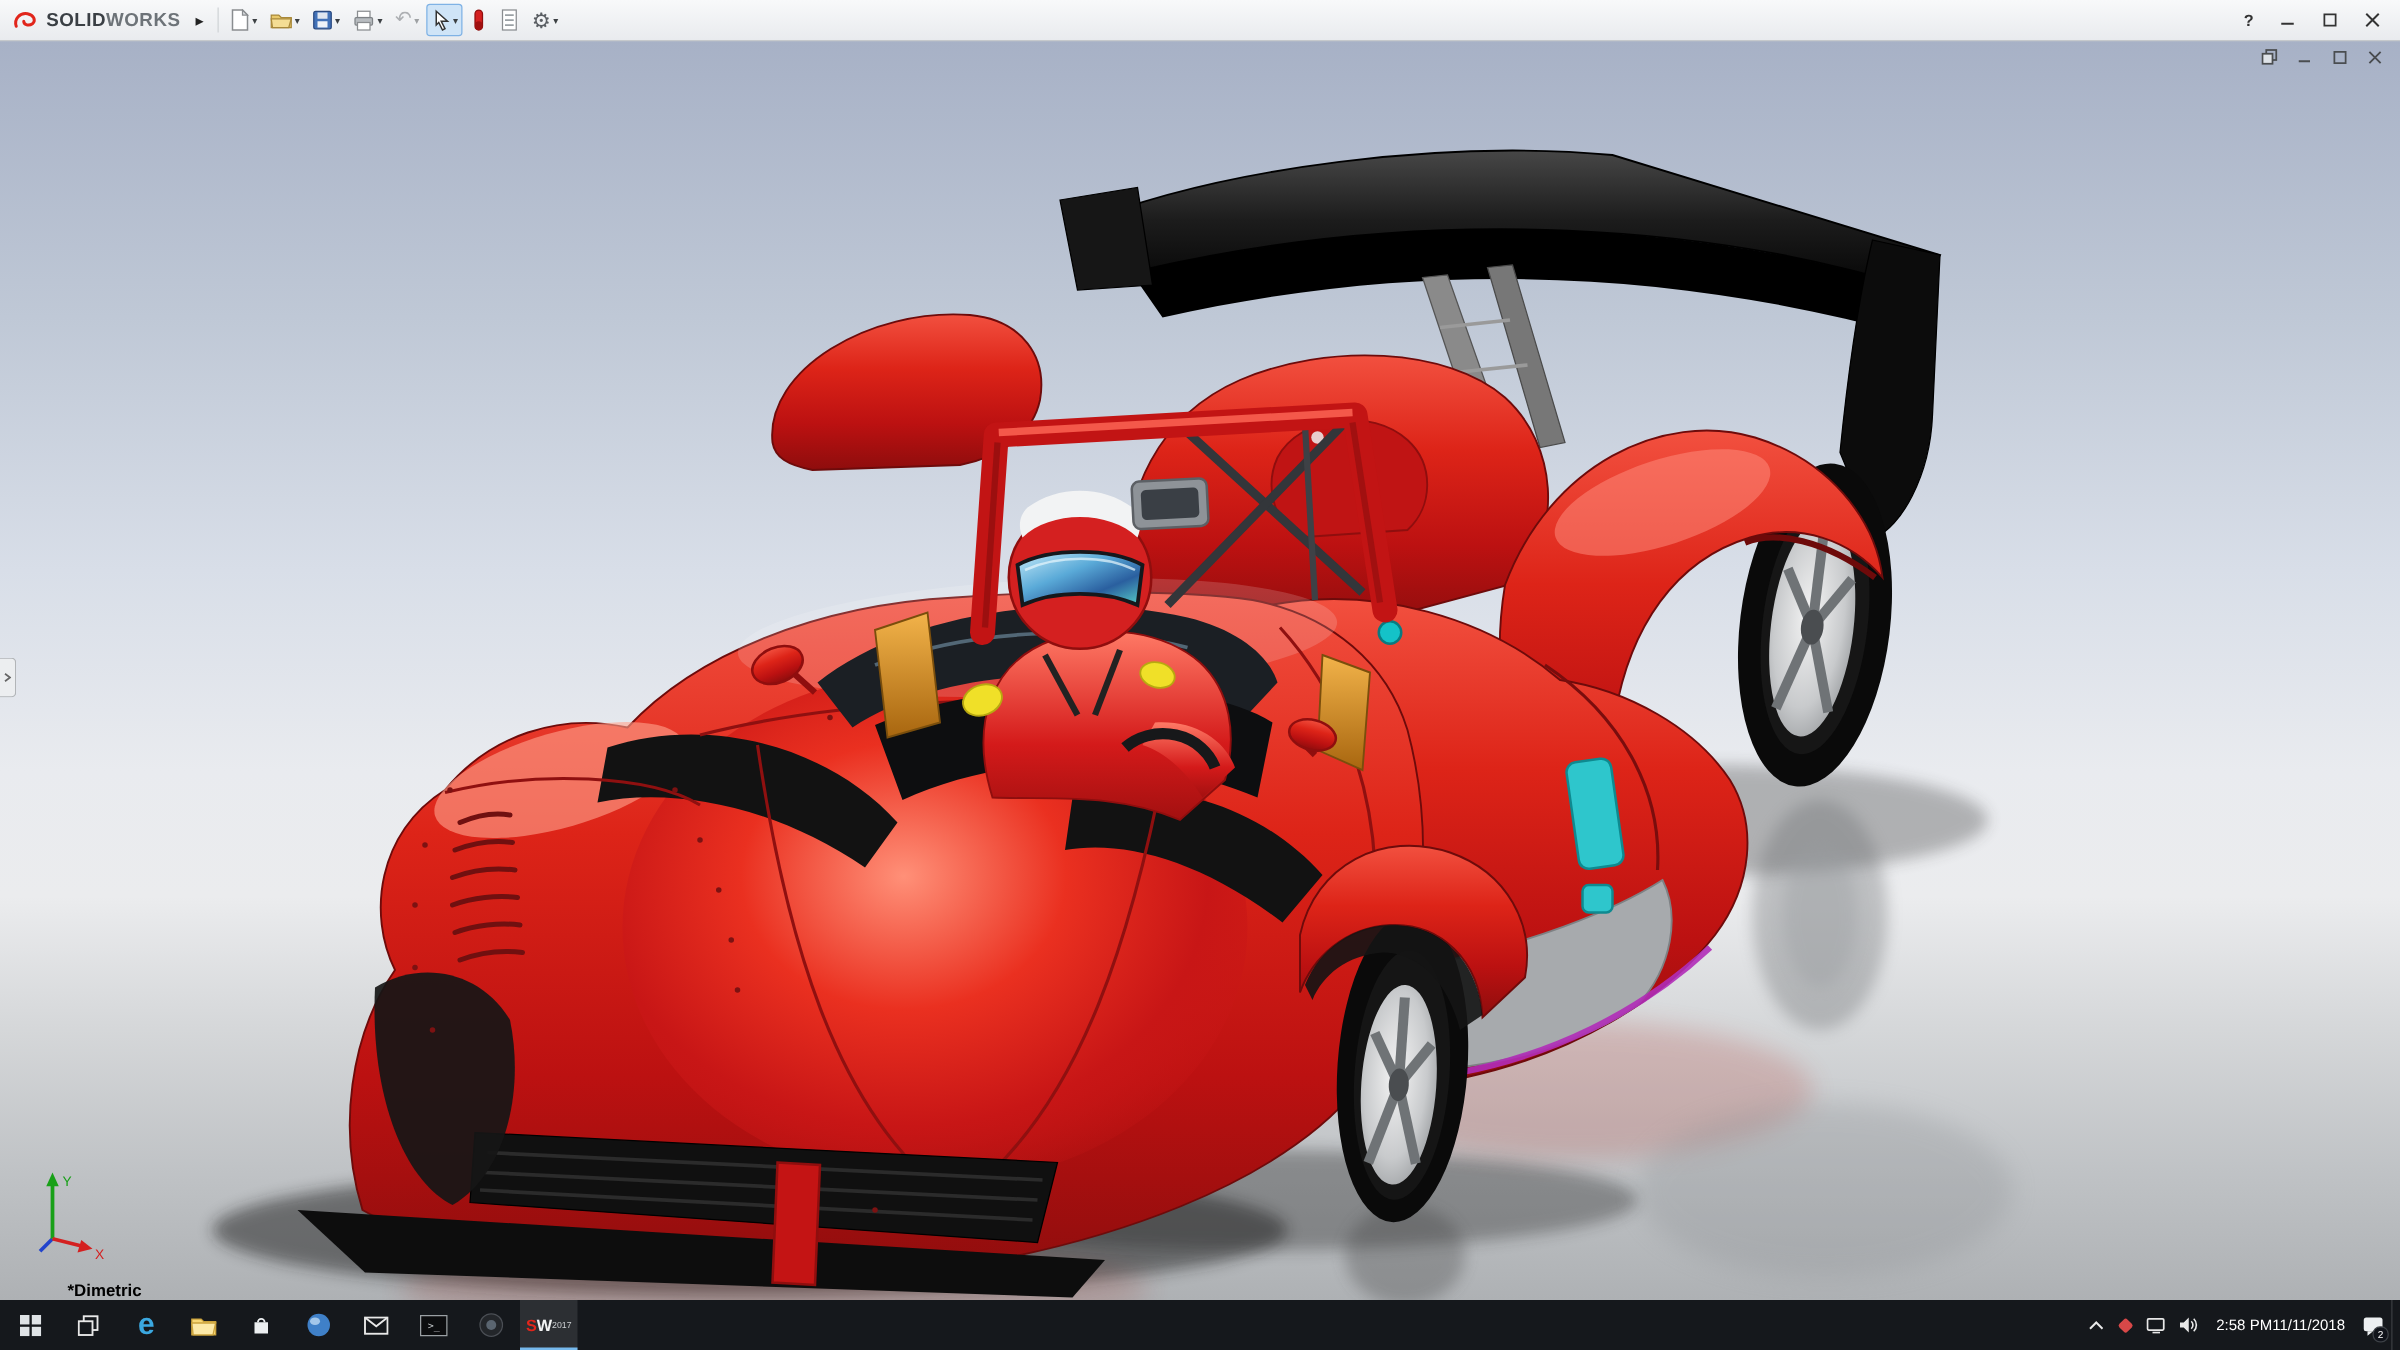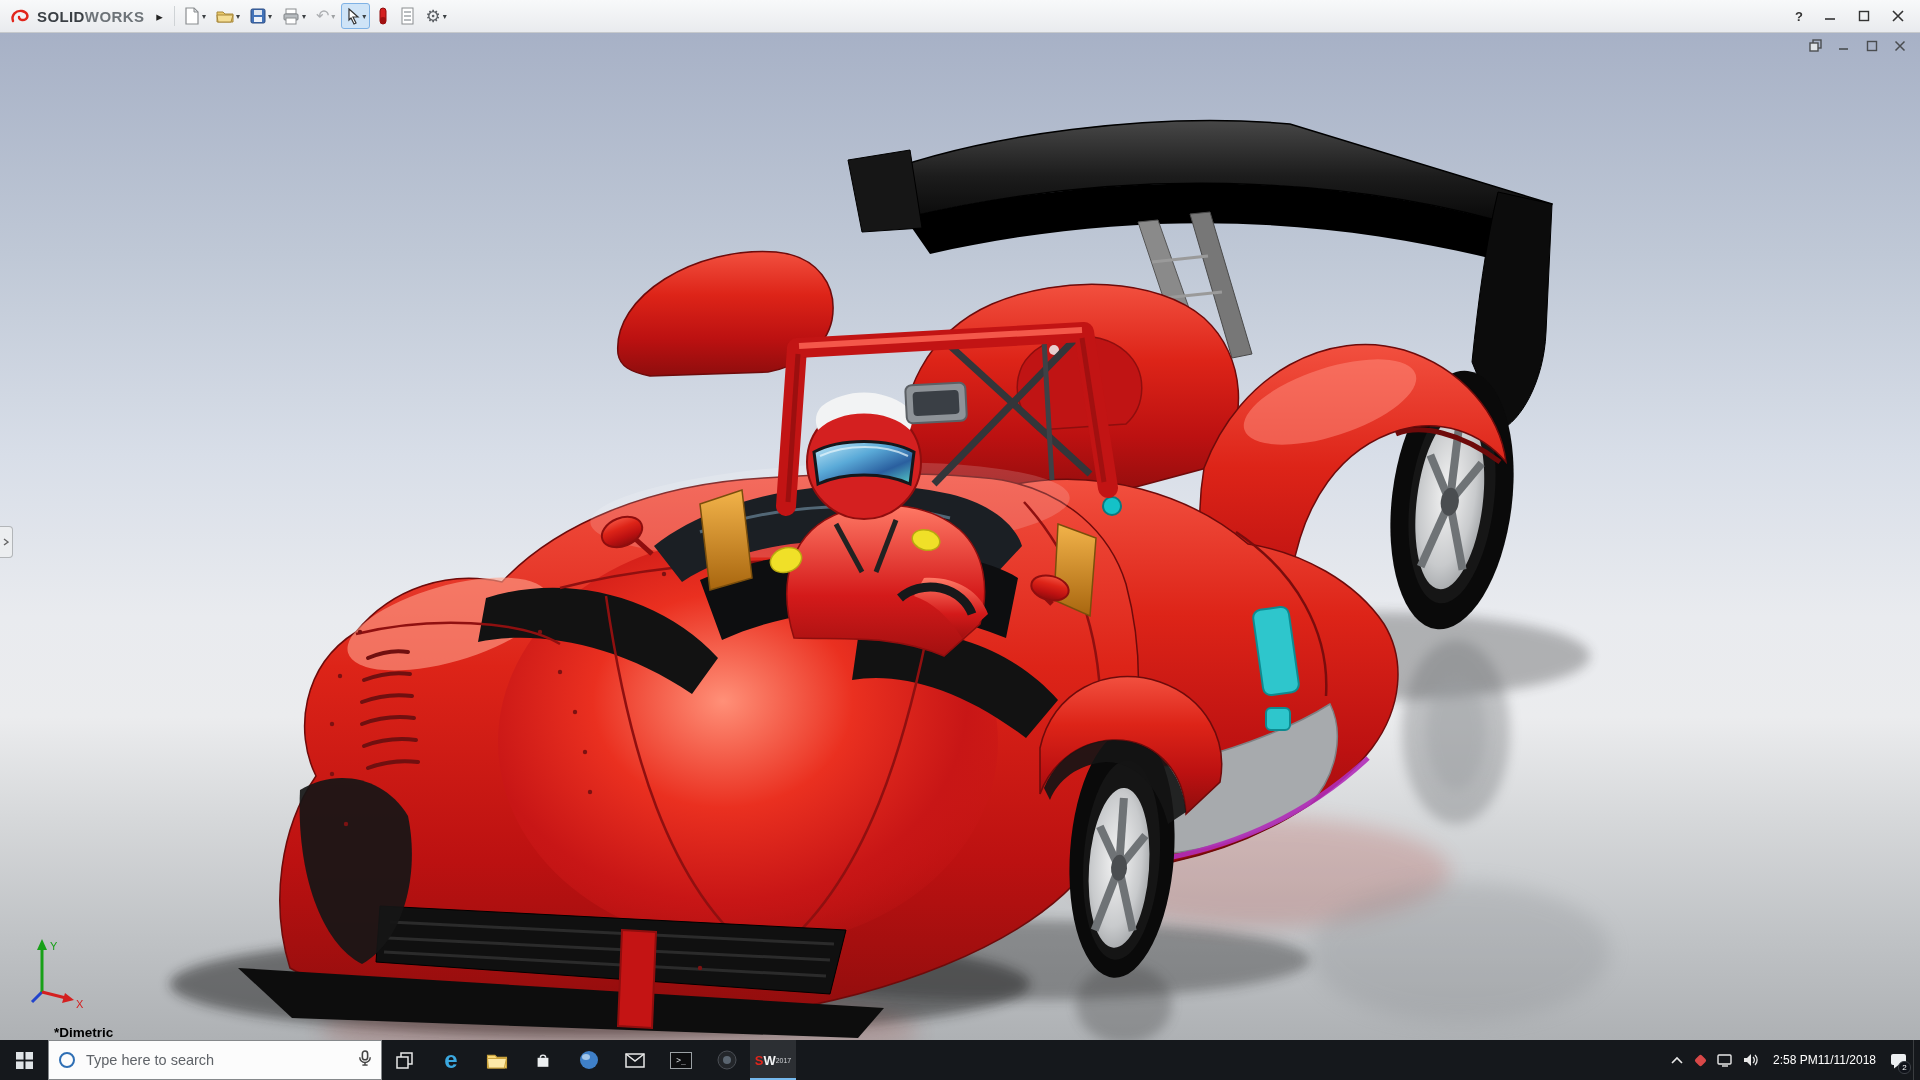--- a/index.html
+++ b/index.html
@@ -442,34 +442,20 @@
 
   <div class="taskbar">
     <div class="start">
       <svg width="17" height="17" viewBox="0 0 18 18">
         <rect x="0" y="0" width="8" height="8" fill="#dfe3e6"></rect>
           <rect x="10" y="0" width="8" height="8" fill="#dfe3e6"></rect>
         <rect x="0" y="10" width="8" height="8" fill="#dfe3e6"></rect>
           <rect x="10" y="10" width="8" height="8" fill="#dfe3e6"></rect>
       </svg>
     </div>
-    <div class="search">
-      <svg width="18" height="18" viewBox="0 0 18 18">
-        <circle cx="9" cy="9" r="7" fill="none" stroke="#2f6fb4" stroke-width="2"></circle>
-      </svg>
-      <input class="search-input" readonly="" placeholder="Type here to search" style="">
-      <span class="mic">
-        <svg width="14" height="19" viewBox="0 0 16 19">
-          <rect x="5" y="1" width="6" height="10" rx="3" fill="none" stroke="#444" stroke-width="1.8"></rect>
-          <path d="M2,8 a6,6 0 0 0 12,0" fill="none" stroke="#444" stroke-width="1.6"></path>
-          <line x1="8" y1="14" x2="8" y2="17" stroke="#444" stroke-width="1.6"></line>
-          <line x1="5" y1="17" x2="11" y2="17" stroke="#444" stroke-width="1.6"></line>
-        </svg>
-      </span>
-    </div>
     <div class="tb-app">
       <svg width="18" height="18" viewBox="0 0 18 18">
         <rect x="5" y="2" width="11" height="11" fill="none" stroke="#e8e8e8" stroke-width="1.5"></rect>
         <rect x="1" y="6" width="11" height="11" fill="#15181c" stroke="#e8e8e8" stroke-width="1.5"></rect>
       </svg>
     </div>
     <div class="tb-app">
       <span class="edge-e">e</span>
     </div>
     <div class="tb-app">

